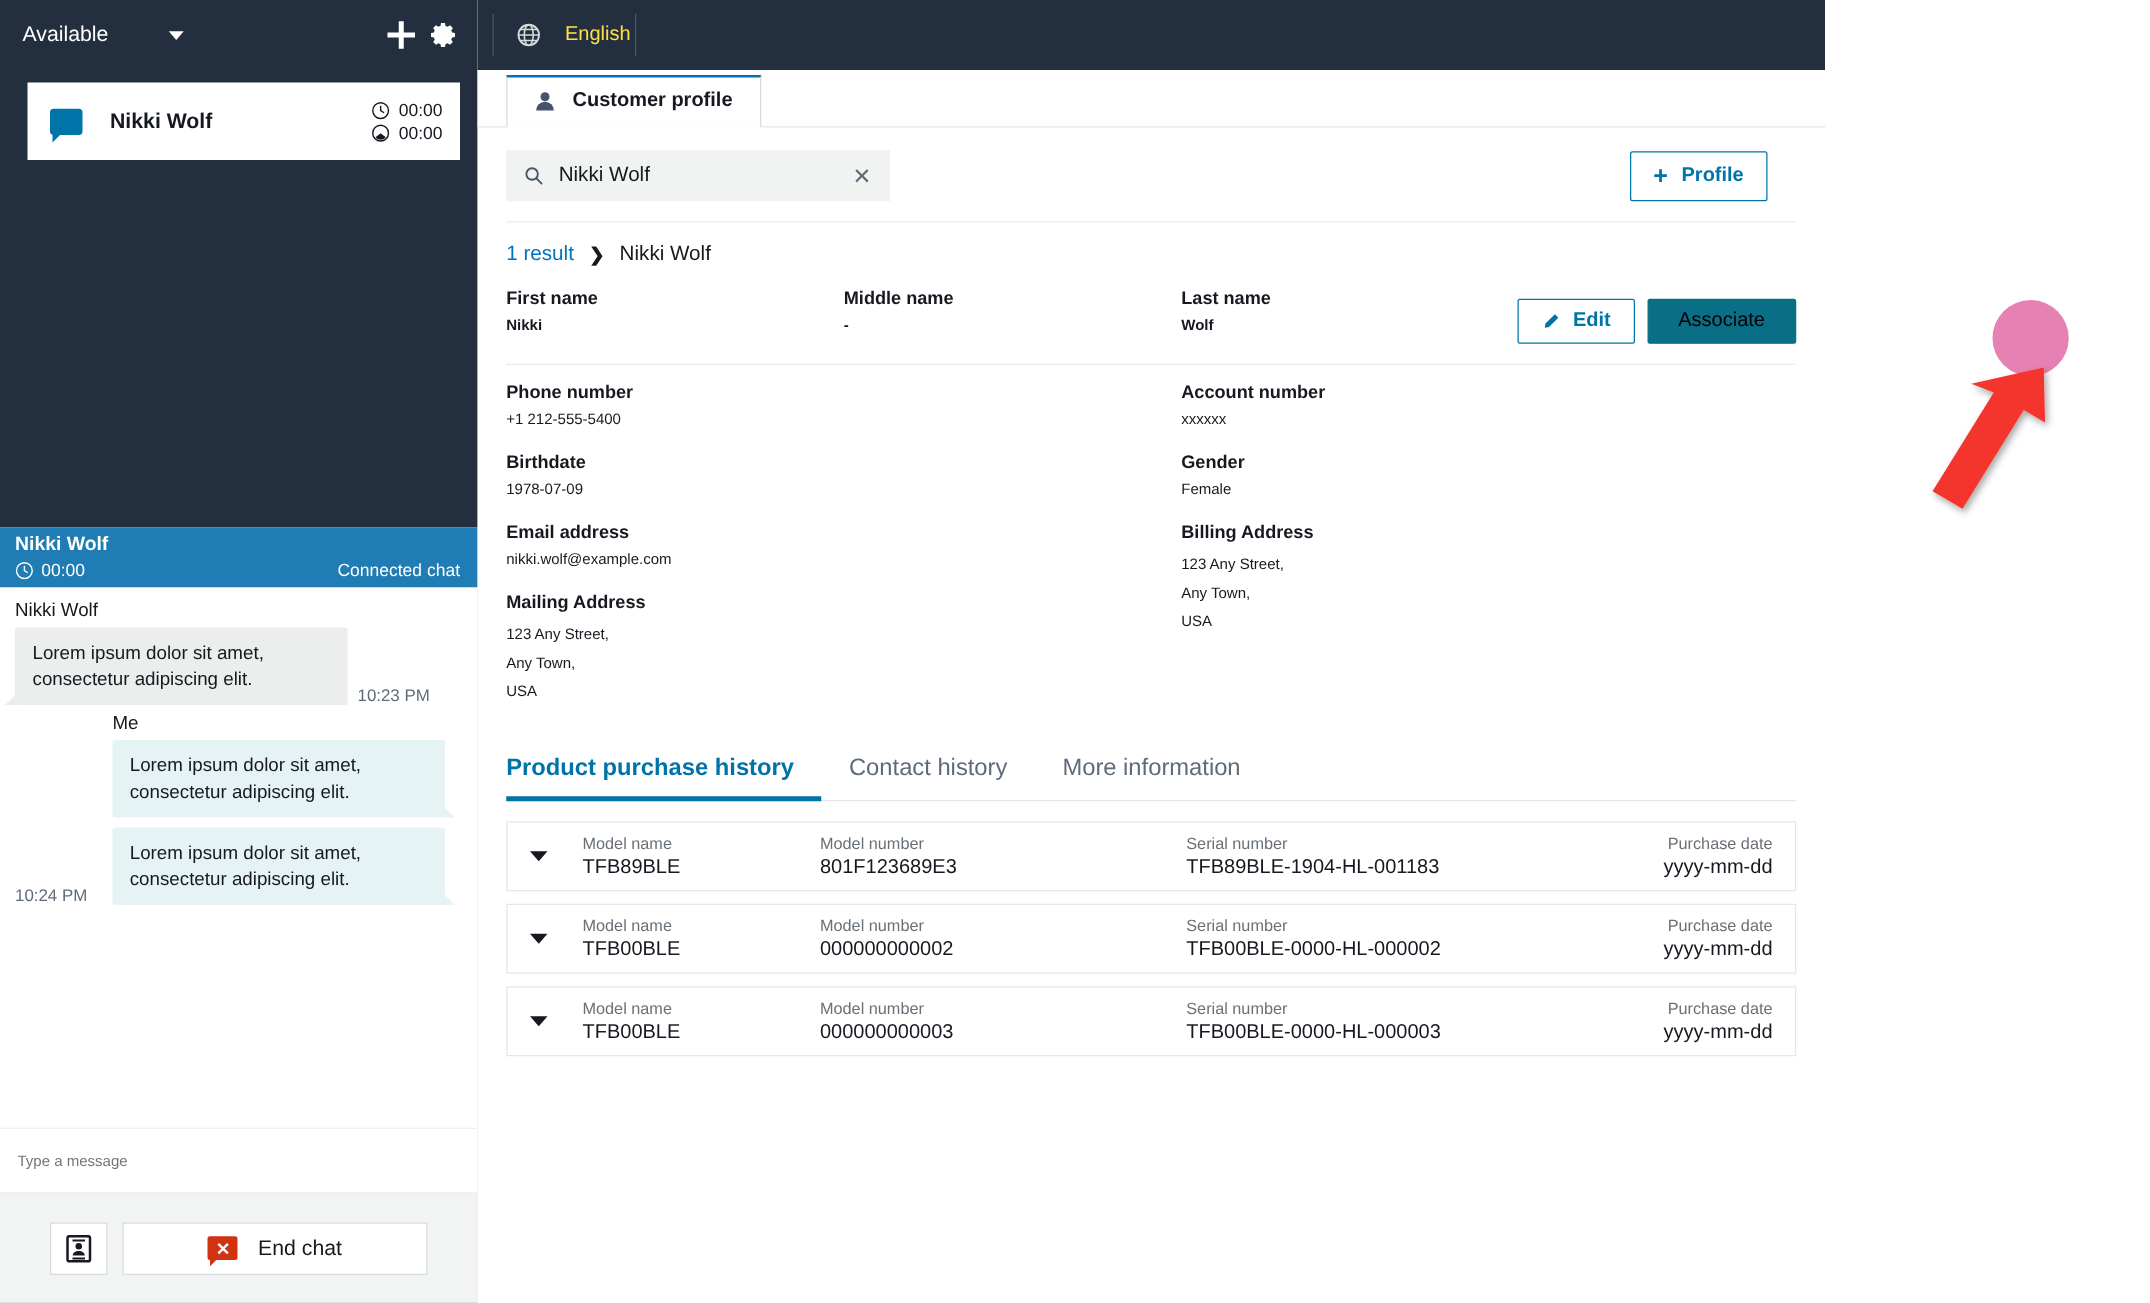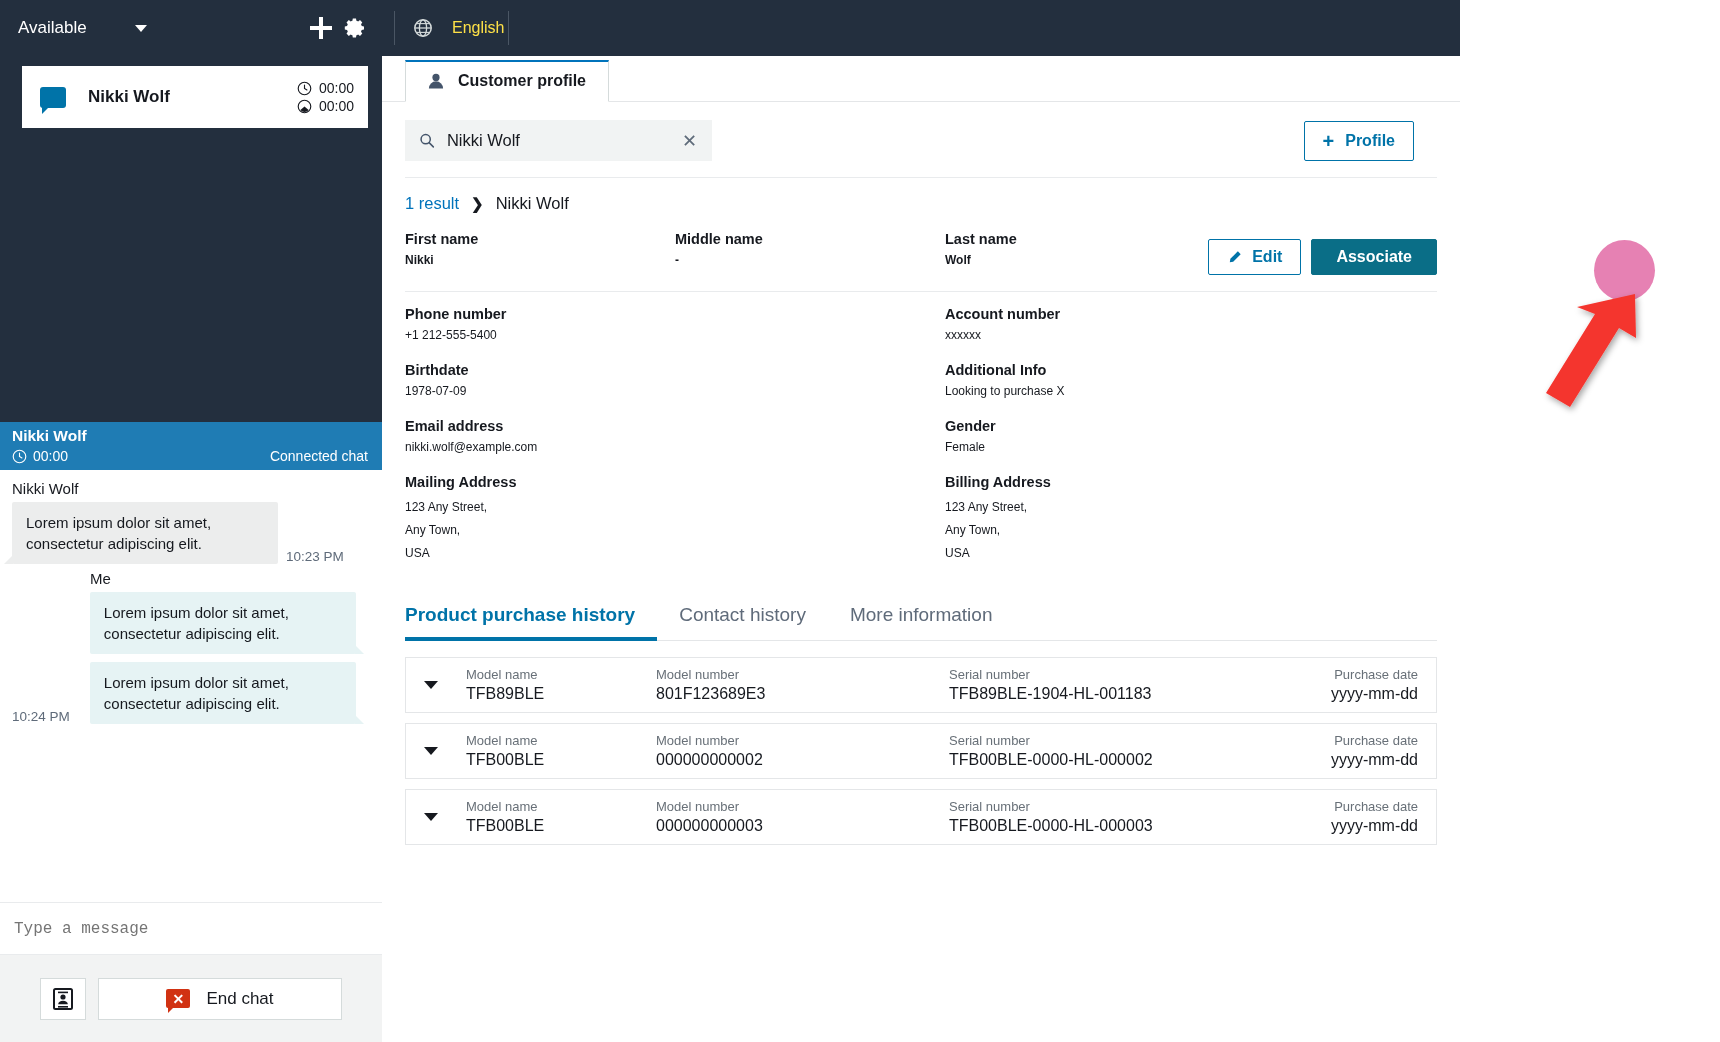--- a/index.html
+++ b/index.html
@@ -176,23 +176,23 @@
   .composer {
     flex: none;
     border-top: 1px solid #e9ebed;
     background: #fff;
     height: 52px;
     display: flex; align-items: center;
     padding: 0 14px;
   }
   .composer-input {
     border: none; outline: none;
-    font-size: 16px; color: #8b5cf6;
+    font-size: 12px; color: #8b5cf6;
     width: 100%;
-    font-family: Liberation Mono, monospace;
+    font-family: Liberation Sans, sans-serif;
     background: transparent;
   }
   .chat-actions {
     flex: none;
     background: #f2f3f3;
     height: 88px;
     display: flex; align-items: center;
     gap: 12px;
     padding: 0 40px 0 40px;
     border-top: 1px solid #e9ebed;
@@ -330,25 +330,25 @@
   .flabel {
     font-size: 14.5px; font-weight: bold; color: #16191f;
     margin-bottom: 6px;
   }
   .fvalue { font-size: 12px; color: #16191f; }
   .fvalue.bold { font-weight: bold; }
   .fvalue.addr { line-height: 23px; }
   .action-btns { display: flex; gap: 10px; padding-top: 8px; }
   .btn-primary {
     background: #0a6e87;
-    color: #ffffff;
+    color: #000000;
     border: 1px solid #0a6e87;
     height: 36px;
     padding: 0 24px;
-    font-size: 16px; font-weight: bold;
+    font-size: 16px; font-weight: normal;
     cursor: pointer;
     border-radius: 2px;
     display: inline-flex; align-items: center;
   }
   .btn-edit {
     border: 1px solid #0073a8;
     color: #0073a8;
     background: #fff;
     height: 36px;
     padding: 0 18px;
@@ -635,24 +635,20 @@
 Any Town,
 USA</div>
           </div>
         </div>
         <div class="dcol">
           <div class="dfield">
             <div class="flabel">Account number</div>
             <div class="fvalue">xxxxxx</div>
           </div>
           <div class="dfield">
-            <div class="flabel">Additional Info</div>
-            <div class="fvalue">Looking to purchase X</div>
-          </div>
-          <div class="dfield">
             <div class="flabel">Gender</div>
             <div class="fvalue">Female</div>
           </div>
           <div class="dfield">
             <div class="flabel">Billing Address</div>
             <div class="fvalue addr" style="white-space:pre-line;">123 Any Street,
 Any Town,
 USA</div>
           </div>
         </div>

